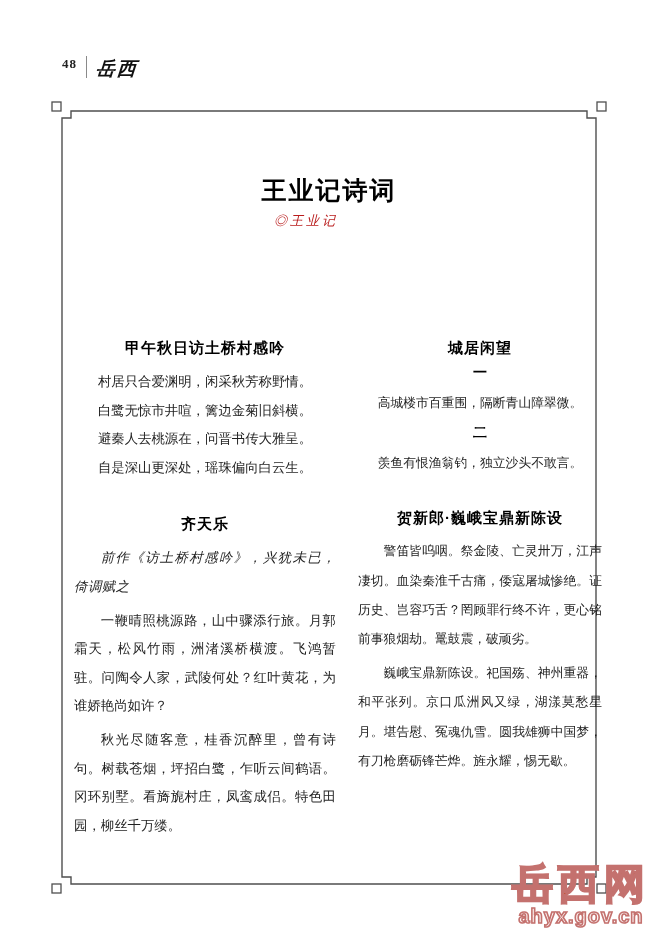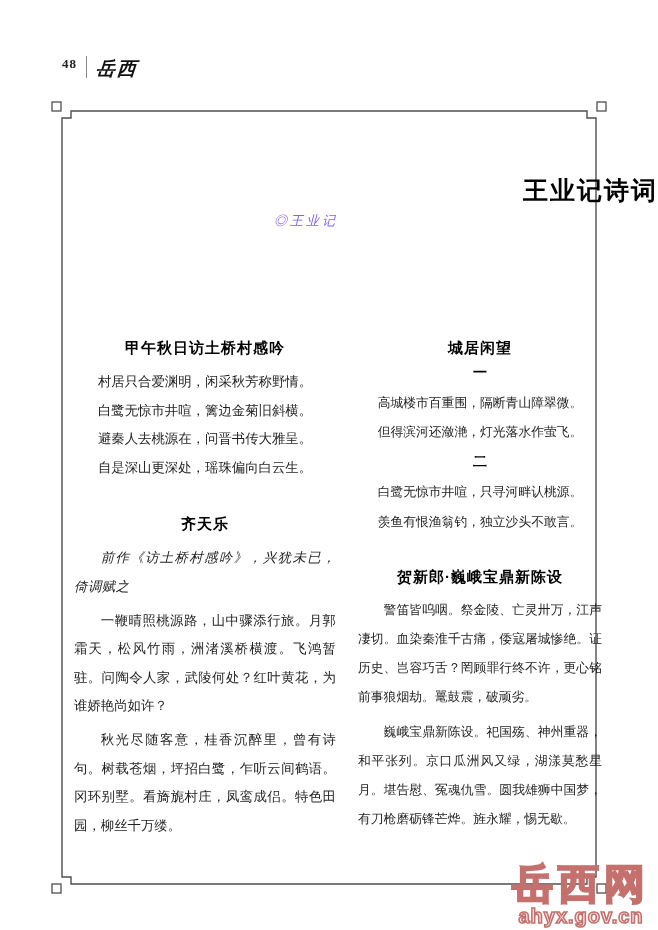--- a/index.html
+++ b/index.html
@@ -22,28 +22,28 @@
   .brand{
     font-size:19px;font-weight:800;font-style:italic;
     font-family:"Liberation Serif", serif;color:#111;
     letter-spacing:2px;transform:skewX(-4deg);
   }
   
   .frame{position:absolute;left:50px;top:100px;}
   
   .title{
     position:absolute;top:174px;left:0;width:658px;
-    margin:0;text-align:right;
+    margin:0;text-align:center;
     font-family:"Liberation Sans", sans-serif;
     font-size:25px;font-weight:800;letter-spacing:2px;color:#000;
   }
   .author{
     position:absolute;top:212px;left:0;width:612px;
     text-align:center;font-size:13px;font-style:italic;
-    letter-spacing:3px;color:#8b5cf6;
+    letter-spacing:3px;color:#b91c1c;
   }
   
   .col{position:absolute;top:338px;}
   .col-left{left:74px;width:262px;font-size:13.4px;line-height:28.6px;}
   .col-right{left:358px;width:244px;font-size:12.8px;line-height:29.2px;}
   .poem-title{
     margin:0;text-align:center;
     font-family:"Liberation Sans", sans-serif;
     font-size:15px;font-weight:800;color:#000;
     line-height:20px;letter-spacing:1px;
@@ -120,25 +120,23 @@
     <p class="preface">前作《访土桥村感吟》，兴犹未已，倚调赋之</p>
     <p class="para">一鞭晴照桃源路，山中骤添行旅。月郭霜天，松风竹雨，洲渚溪桥横渡。飞鸿暂驻。问陶令人家，武陵何处？红叶黄花，为谁娇艳尚如许？</p>
     <p class="para">秋光尽随客意，桂香沉醉里，曾有诗句。树载苍烟，坪招白鹭，乍听云间鹤语。冈环别墅。看旖旎村庄，凤鸾成侣。特色田园，柳丝千万缕。</p>
   </div>
 
   <div class="col col-right">
     <h3 class="poem-title">城居闲望</h3>
     <div class="section-num">一</div>
     <div class="quatrain q2">
       <div class="qline">高城楼市百重围，隔断青山障翠微。</div>
-      <div class="qline">但得滨河还潋滟，灯光落水作萤飞。</div>
     </div>
     <div class="section-num">二</div>
     <div class="quatrain q2">
-      <div class="qline">白鹭无惊市井喧，只寻河畔认桃源。</div>
       <div class="qline">羡鱼有恨渔翁钓，独立沙头不敢言。</div>
     </div>
 
     <h3 class="poem-title mt-right">贺新郎·巍峨宝鼎新陈设</h3>
     <p class="para para-first">警笛皆呜咽。祭金陵、亡灵卅万，江声凄切。血染秦淮千古痛，倭寇屠城惨绝。证历史、岂容巧舌？罔顾罪行终不许，更心铭前事狼烟劫。鼍鼓震，破顽劣。</p>
     <p class="para">巍峨宝鼎新陈设。祀国殇、神州重器，和平张列。京口瓜洲风又绿，湖漾莫愁星月。堪告慰、冤魂仇雪。圆我雄狮中国梦，有刀枪磨砺锋芒烨。旌永耀，惕无歇。</p>
   </div>
 
   <div class="watermark">
     <div class="wm-name">岳西网</div>

